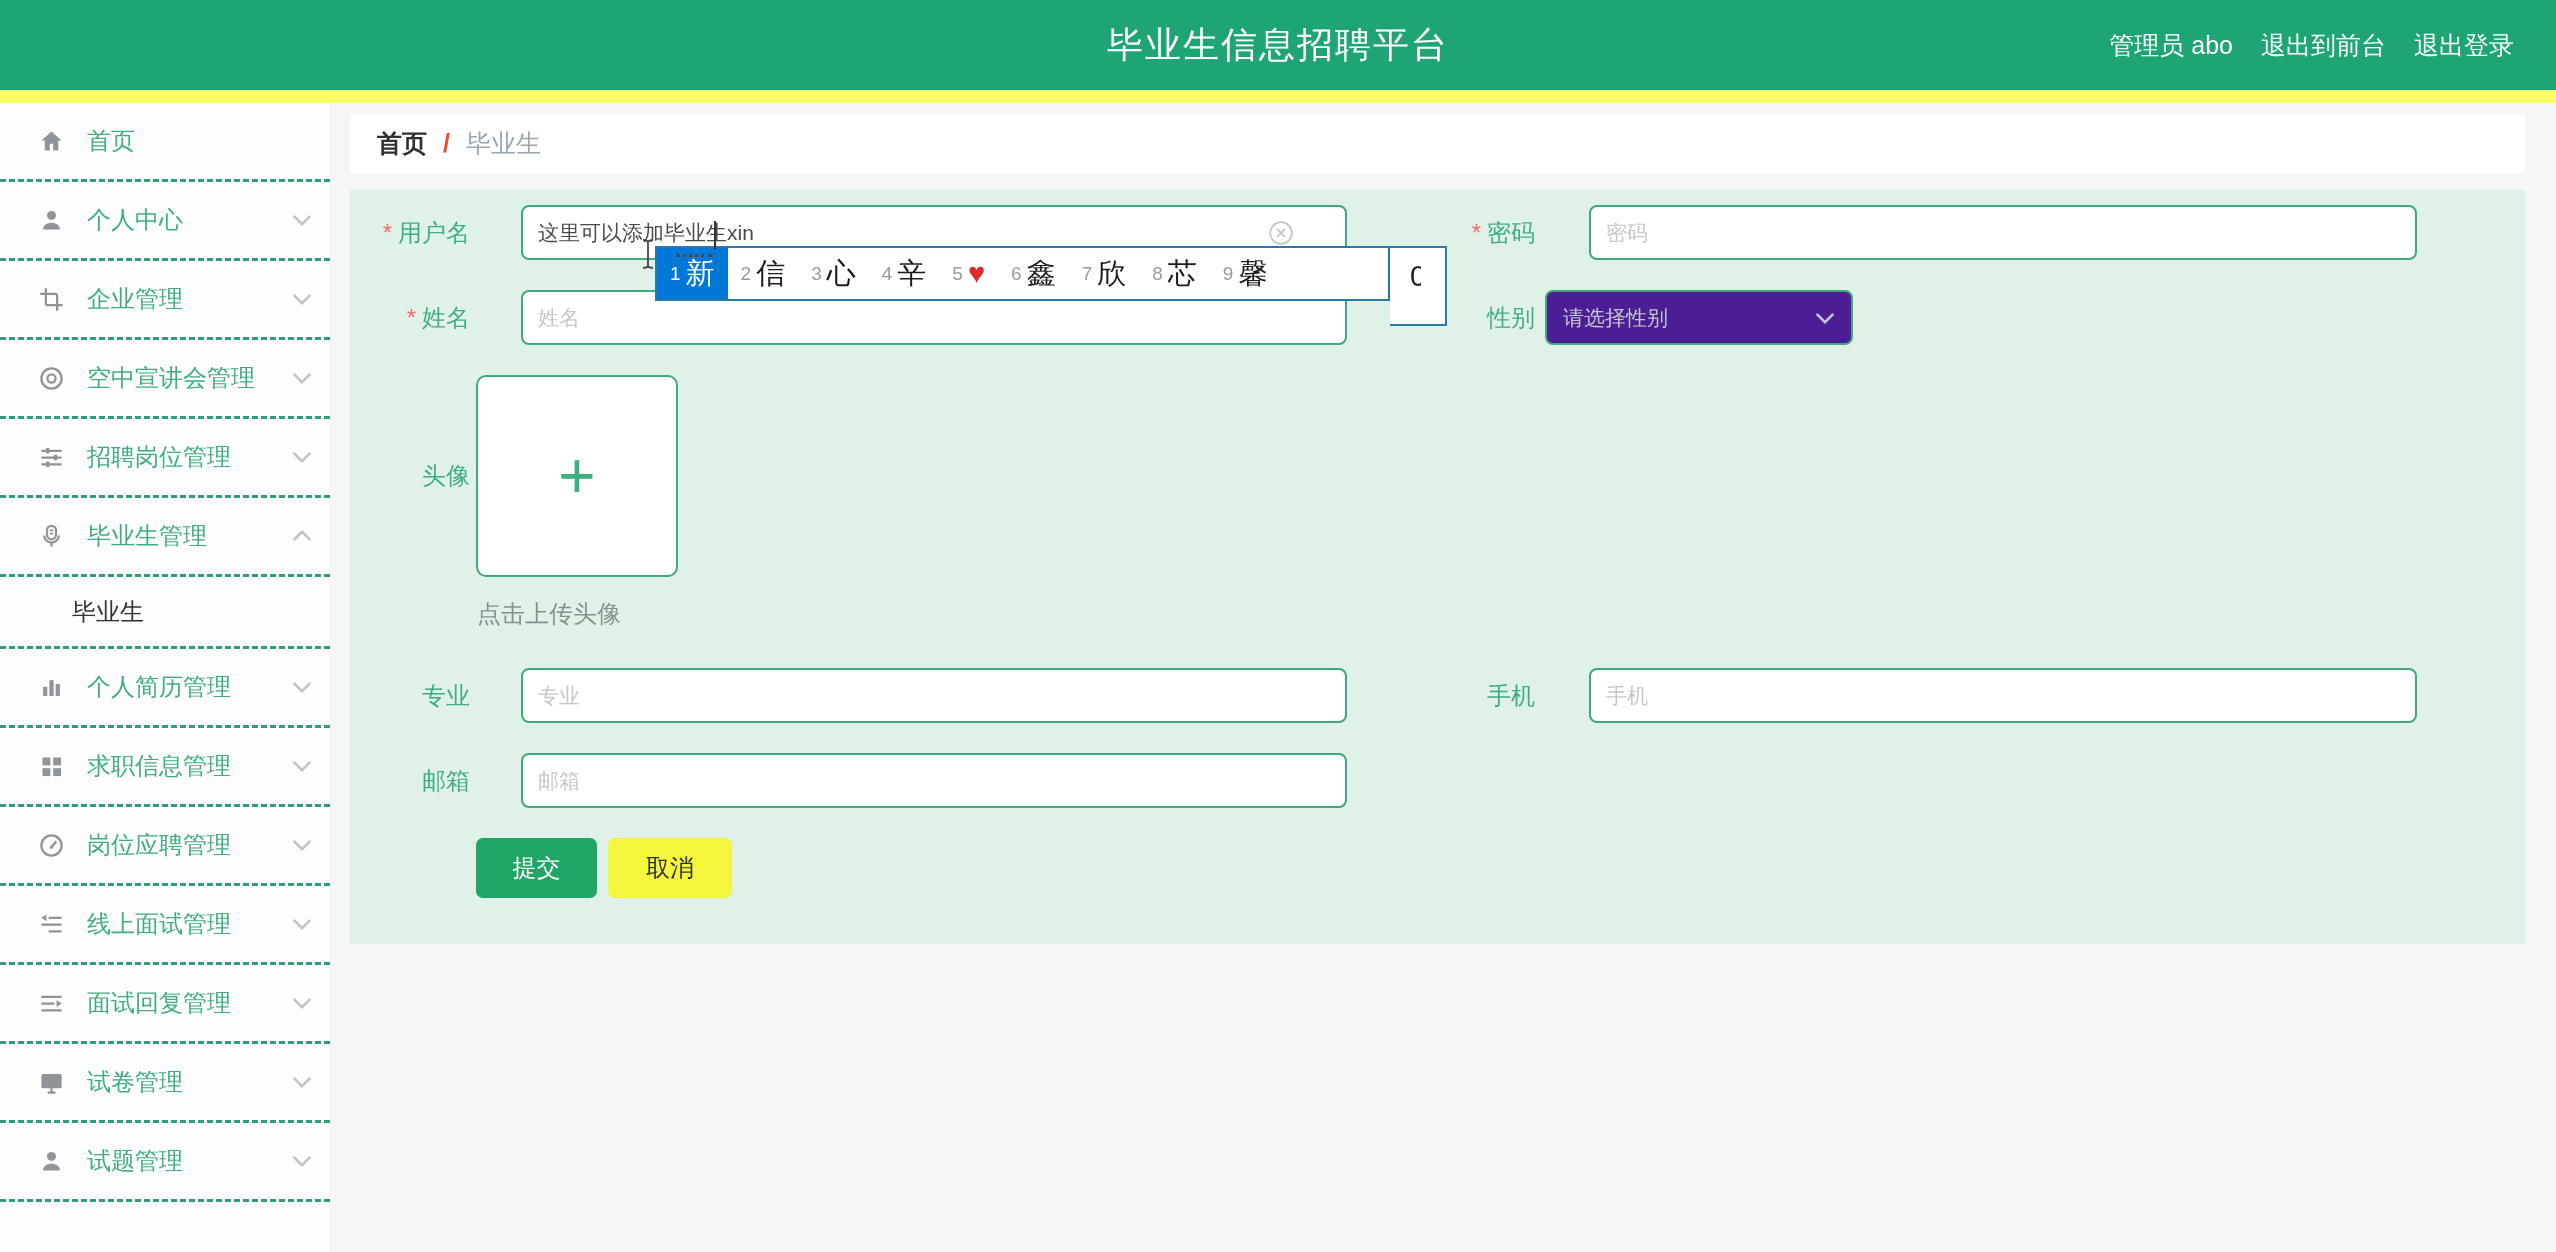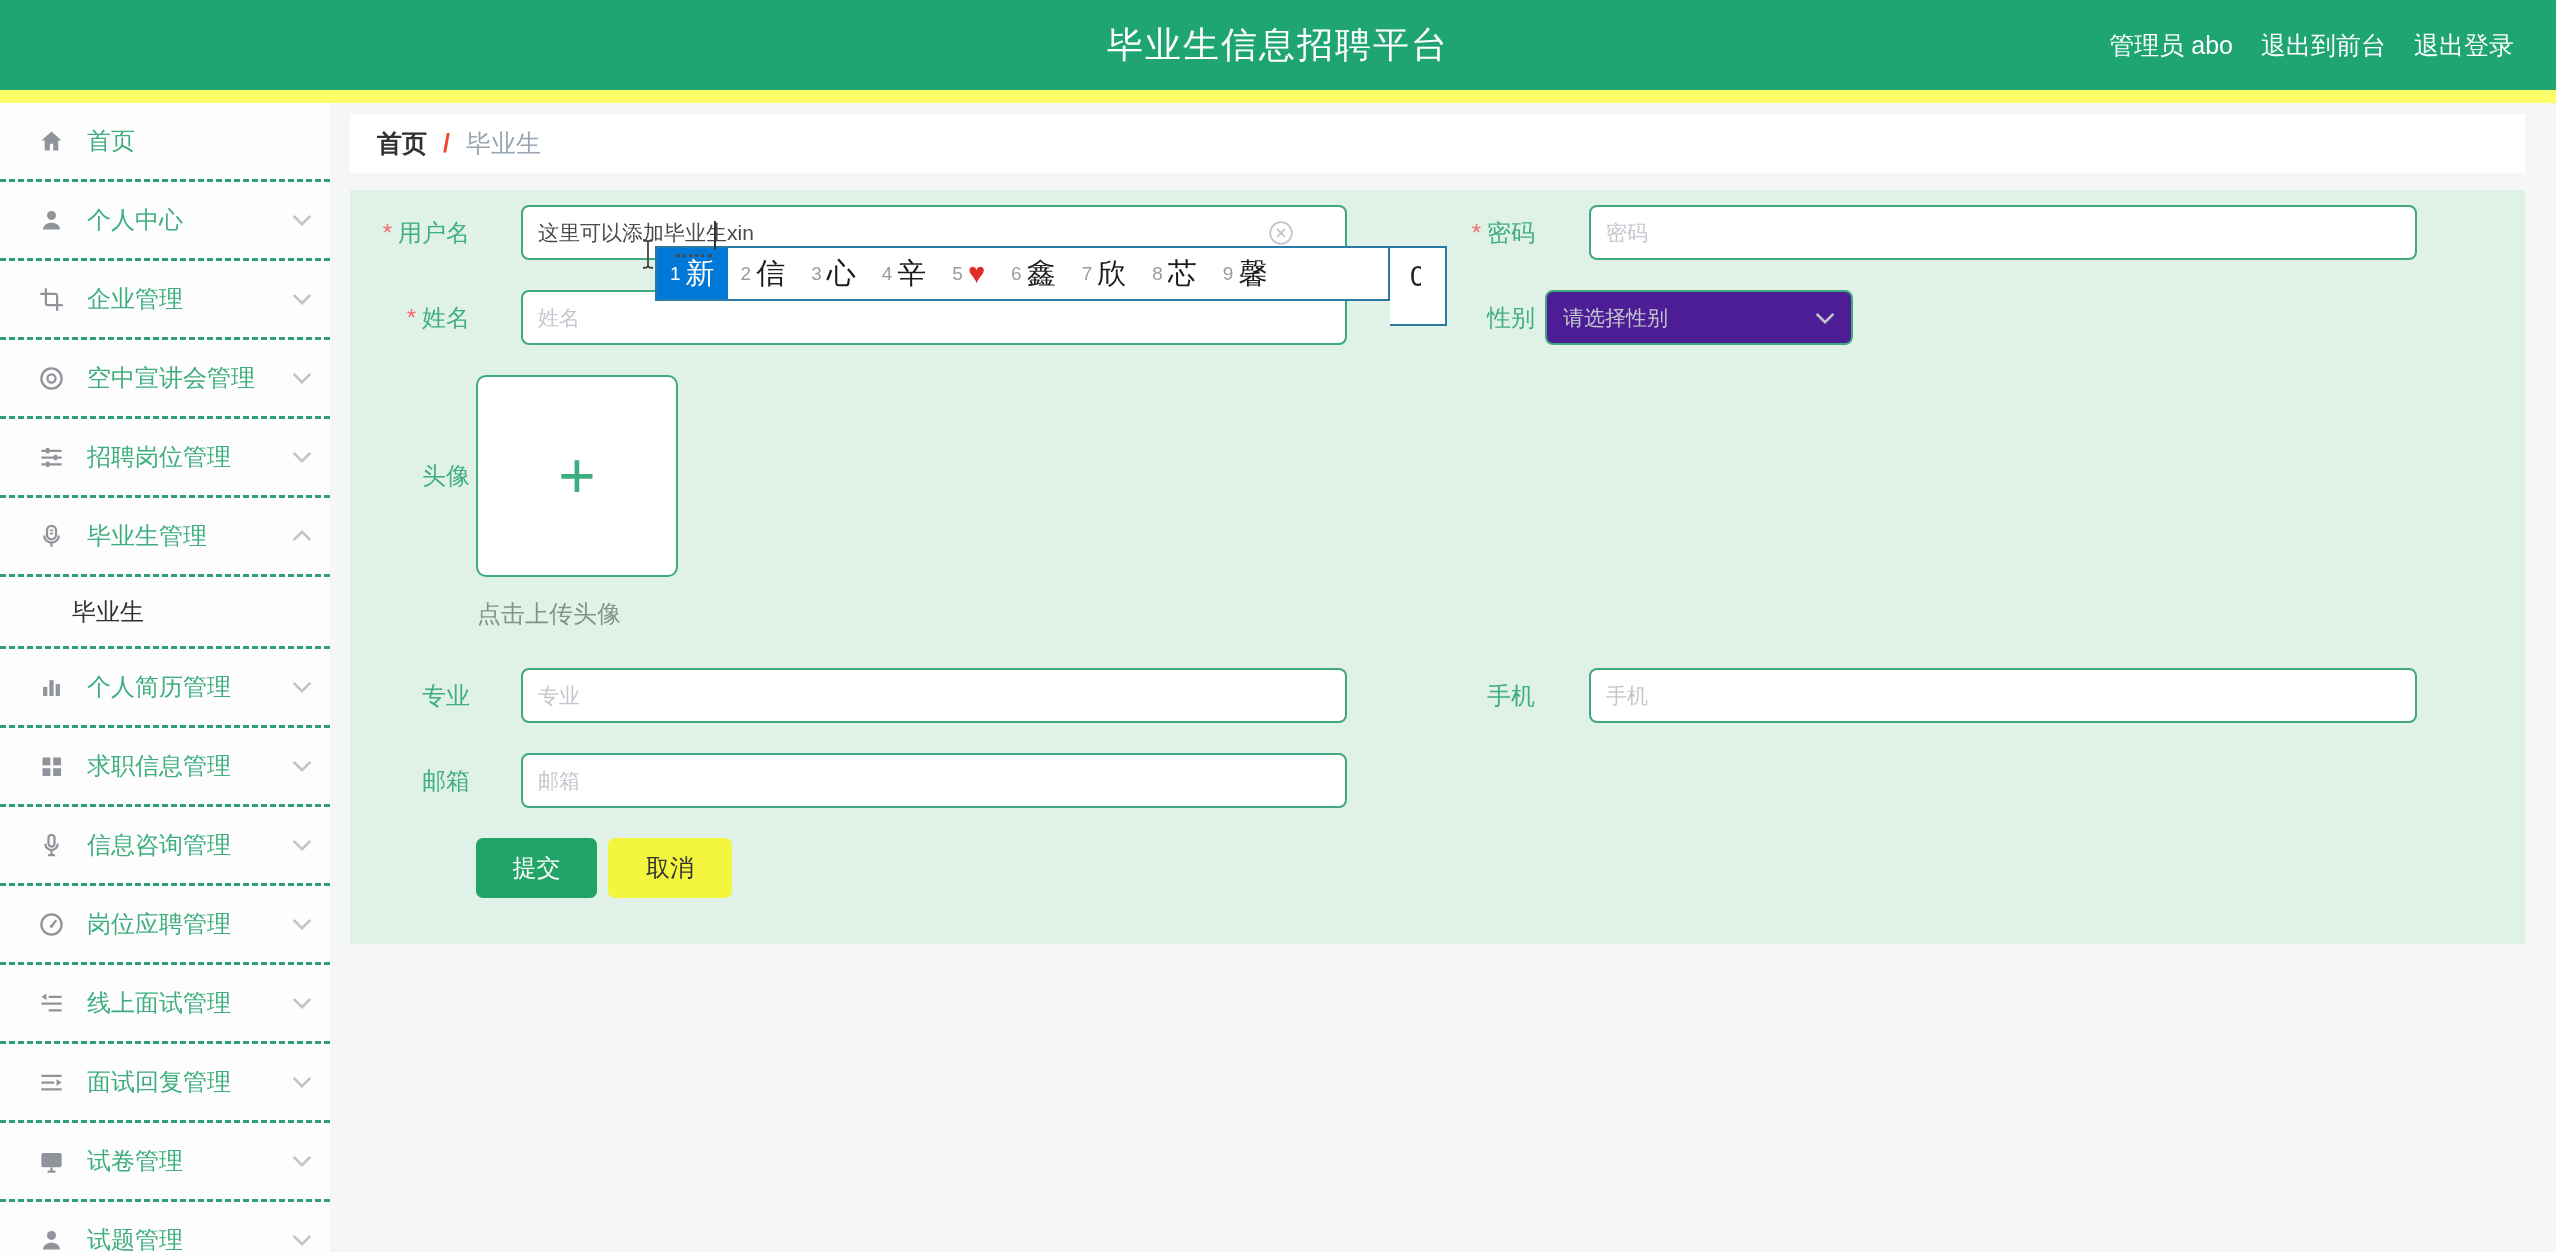--- a/index.html
+++ b/index.html
@@ -165,30 +165,20 @@
         <rect x="13.5" y="4" width="7" height="7" fill="#8f949a"></rect>
         <rect x="4" y="13.5" width="7" height="7" fill="#8f949a"></rect>
         <rect x="13.5" y="13.5" width="7" height="7" fill="#8f949a"></rect>
       </svg>
     <span class="nav-label">求职信息管理</span>
     <svg class="chev" viewBox="0 0 12 7">
         <path d="M1 1l5 5 5-5" fill="none" stroke="#c0c4cc" stroke-width="1.6"></path>
       </svg>
   </div>
 
-  <div class="nav-item">
-    <svg class="si" viewBox="0 0 24 24">
-        <rect x="9.3" y="2.5" width="5.4" height="10.5" rx="2.7" fill="none" stroke="#8f949a" stroke-width="2"></rect>
-        <path d="M6.5 10.5a5.5 5.5 0 0 0 11 0M12 16v4.5M9 20.5h6" fill="none" stroke="#8f949a" stroke-width="2"></path>
-      </svg>
-    <span class="nav-label">信息咨询管理</span>
-    <svg class="chev" viewBox="0 0 12 7">
-        <path d="M1 1l5 5 5-5" fill="none" stroke="#c0c4cc" stroke-width="1.6"></path>
-      </svg>
-  </div>
 
   <div class="nav-item">
     <svg class="si" viewBox="0 0 24 24">
         <circle cx="12" cy="12" r="9" fill="none" stroke="#8f949a" stroke-width="2"></circle>
         <path d="M12 13.5L16.2 8.2" stroke="#8f949a" stroke-width="2" fill="none"></path>
         <circle cx="12" cy="13.5" r="1.4" fill="#8f949a"></circle>
       </svg>
     <span class="nav-label">岗位应聘管理</span>
     <svg class="chev" viewBox="0 0 12 7">
         <path d="M1 1l5 5 5-5" fill="none" stroke="#c0c4cc" stroke-width="1.6"></path>

